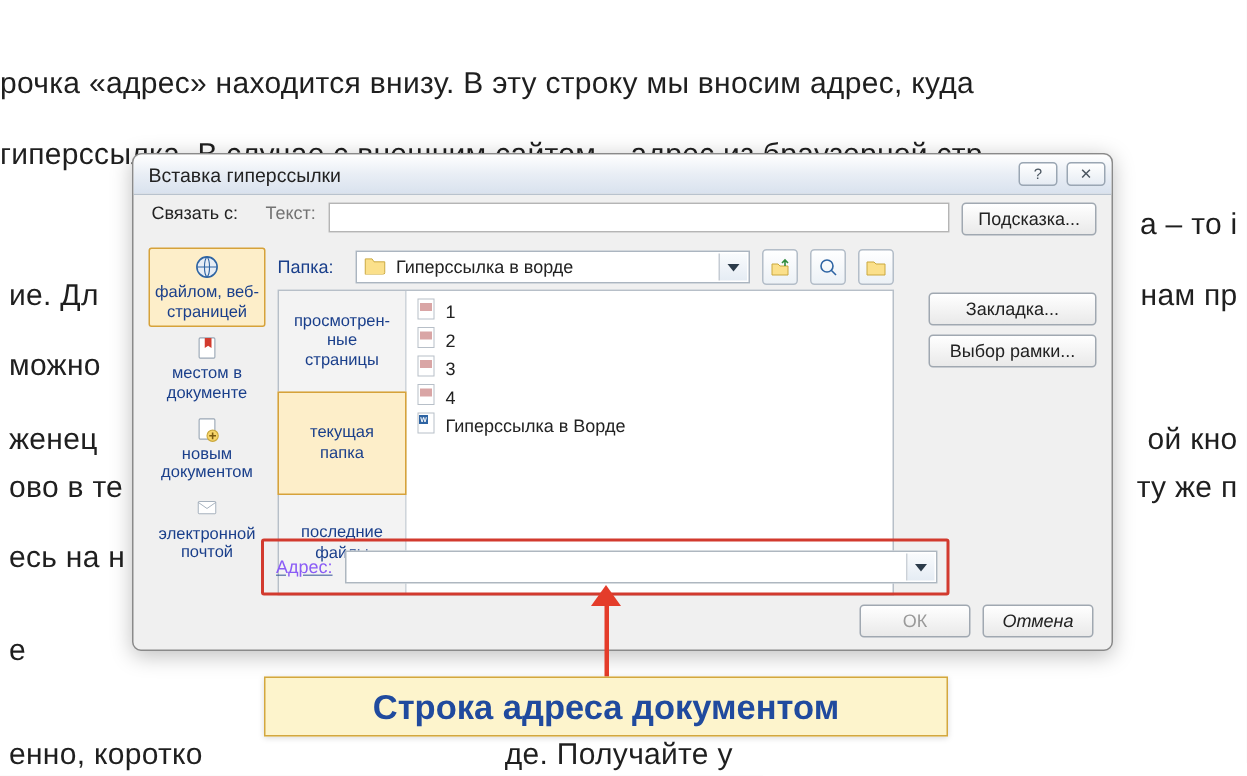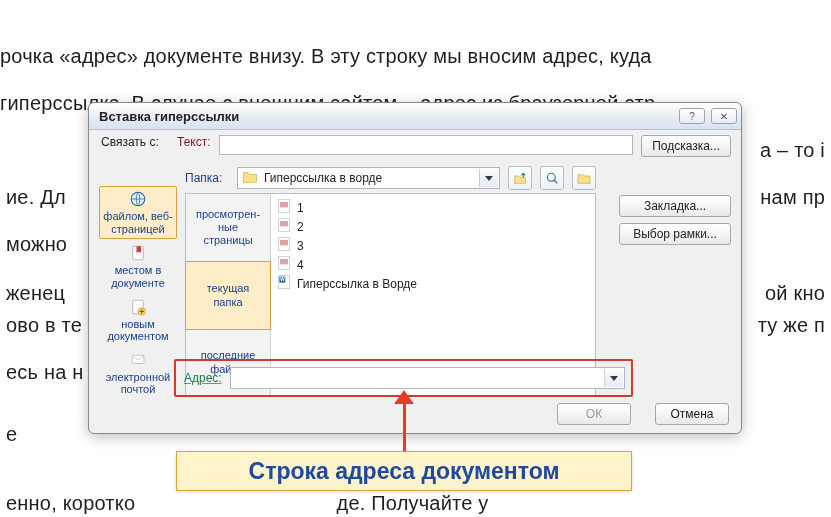--- a/index.html
+++ b/index.html
@@ -48,21 +48,21 @@
     height: 26px;
     background: linear-gradient(#ffffff, #e9eef5 50%, #d9e2ee);
     border-bottom: 1px solid #b8c2cd;
     border-radius: 6px 6px 0 0;
     display: flex;
     align-items: center;
     padding: 0 4px 0 10px;
     font-size: 13px;
     color: #222;
   }
-  .titlebar .title-txt { flex: 1; font-weight: bold; }
+  .titlebar .title-txt { flex: 1; }
   .titlebar .win-btns { display: flex; gap: 6px; align-items: center; }
   .win-pill {
     width: 24px; height: 14px;
     border: 1px solid #9aa6b3;
     border-radius: 3px;
     background: linear-gradient(#ffffff,#e6ecf3);
     display:flex; align-items:center; justify-content:center;
     font-size:10px; color:#4a5560;
   }
 
@@ -73,21 +73,21 @@
     bottom: 0;
     padding: 6px 10px 8px 10px;
   }
 
   
   .row1 {
     display: flex;
     gap: 8px;
     height: 26px;
   }
-  .label { color: #7f1d1d; }
+  .label { color: #737373; }
   .link-to-label {
     width: 68px;
     text-align: left;
     padding-left: 2px;
     color: #222;
     text-decoration: underline dotted transparent;
   }
   .text-input {
     flex: 1;
     height: 20px;
@@ -118,21 +118,20 @@
     height: 232px;
   }
 
   .left-col {
     width: 78px;
     display: flex;
     flex-direction: column;
     gap: 2px;
     border-right: 0;
     padding-right: 2px;
-    margin-top: 21px;
   }
   .left-item {
     display: flex;
     flex-direction: column;
     align-items: center;
     justify-content: center;
     text-align: center;
     font-size: 11px;
     line-height: 1.15;
     padding: 3px 2px;
@@ -244,21 +243,21 @@
     border-radius: 2px;
     box-sizing: border-box;
     display: flex;
     align-items: center;
     padding: 0 6px 0 8px;
     gap: 8px;
     pointer-events: none; 
   }
   .address-label {
     font-size:12px;
-    color:#15803d;
+    color:#8b5cf6;
     text-decoration: underline;
     text-decoration-color: #1a3f8b99;
     pointer-events:auto;
   }
   .address-combo {
     flex:1;
     height:22px;
     border:1px solid #aeb7c0;
     background:#ffffff;
     box-sizing:border-box;
@@ -283,21 +282,21 @@
     gap:6px;
     padding-top:30px;
   }
   .right-col .msBtn { width:100%; min-width:0; }
 
   .bottom-row {
     position:absolute;
     right:12px;
     bottom:8px;
     display:flex;
-    gap:24px;
+    gap:8px;
     margin-top:19px;
   }
 
   
   .arrow-stem {
     position:absolute;
     left: 403px;
     top: 396px;
     width: 3px;
     height: 60px;
@@ -327,21 +326,21 @@
     color: #204a9e;
   }
 
   
   .svg-folder { width:16px;height:13px; }
   .svg-doc { width:14px;height:16px; }
 </style>
 </head>
 <body>
 
-<div class="bg-text bg1">рочка «адрес» документе внизу. В эту строку мы вносим адрес, куда</div>
+<div class="bg-text bg1">рочка «адрес» находится внизу. В эту строку мы вносим адрес, куда</div>
 <div class="bg-text bg2">гиперссылка. В случае с внешним сайтом – адрес из браузерной стр</div>
 <div class="bg-text bg3">а – то і</div>
 <div class="bg-text bg4">нам пр</div>
 <div class="bg-text bg5" style="top:183px;">ие. Дл</div>
 <div class="bg-text" style="top:230px;left:6px;">можно</div>
 <div class="bg-text" style="top:279px;left:6px;">женец</div>
 <div class="bg-text" style="top:279px;right:6px;text-align:right;">ой кно</div>
 <div class="bg-text" style="top:311px;left:6px;">ово в те</div>
 <div class="bg-text" style="top:311px;right:6px;text-align:right;">ту же п</div>
 <div class="bg-text" style="top:358px;left:6px;">есь на н</div>
@@ -517,20 +516,20 @@
       <div class="address-combo">
         <span></span>
         <span class="dd">
             <span class="tri-down"></span>
           </span>
       </div>
     </div>
 
     <div class="bottom-row">
       <button class="msBtn disabled" style="min-width:74px;">ОК</button>
-      <button class="msBtn" style="min-width:74px;">Отмена</button>
+      <button class="msBtn" style="min-width:74px;font-style:italic;">Отмена</button>
     </div>
   </div>
 </div>
 
 <div class="arrow-head"></div>
 <div class="arrow-stem"></div>
 <div class="callout">Строка адреса документом</div>
 
 </body></html>

